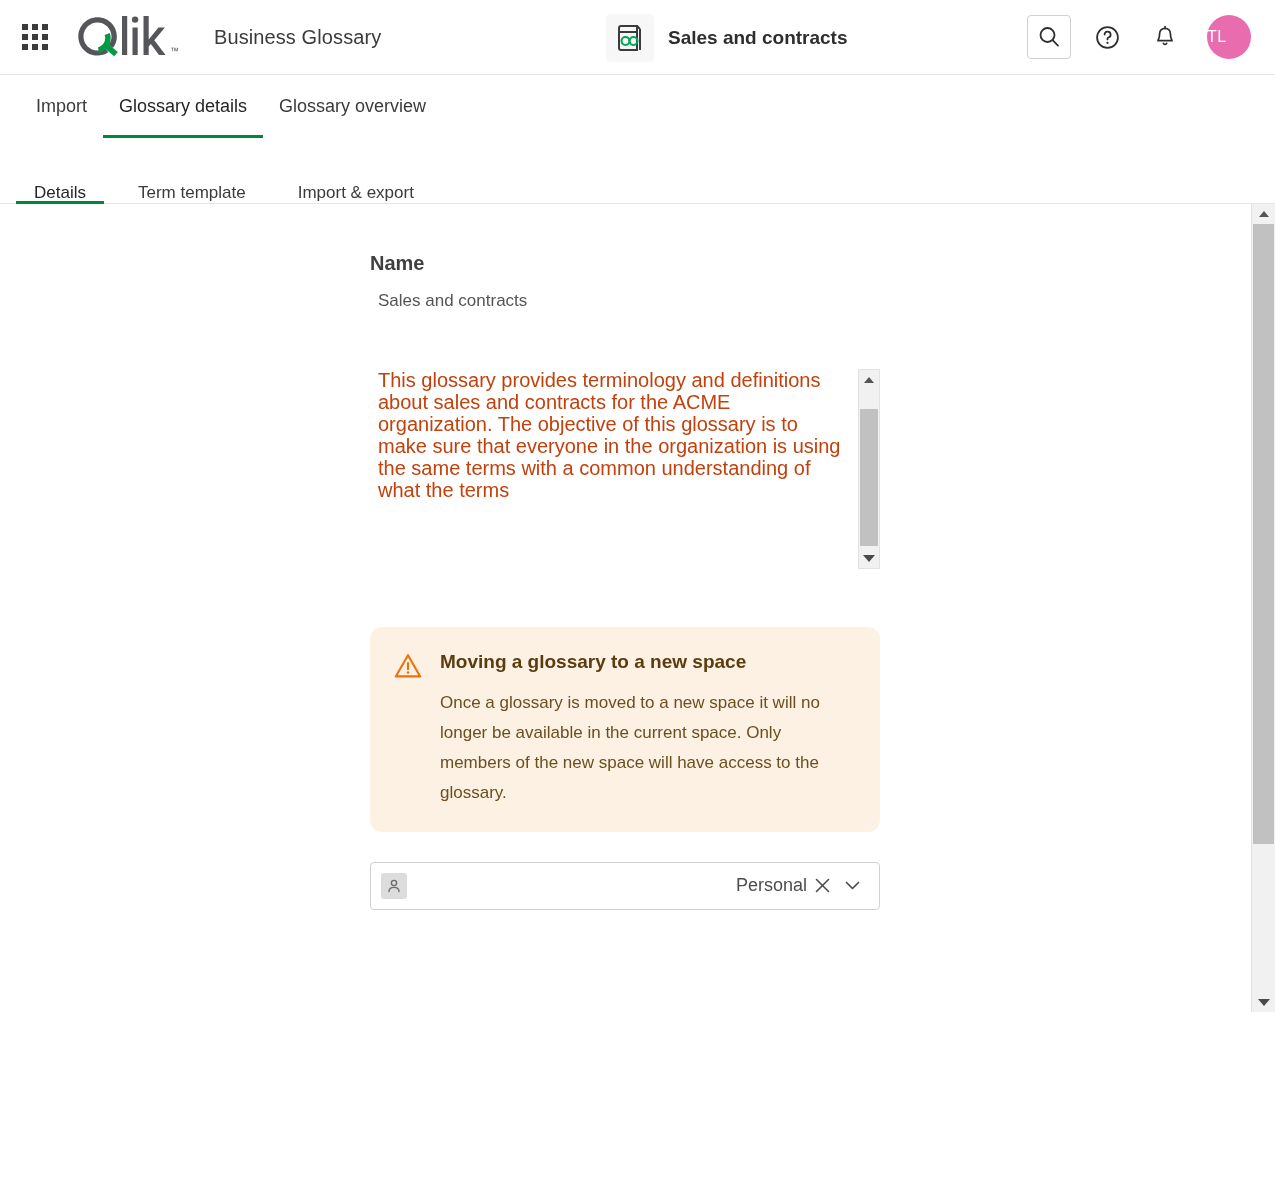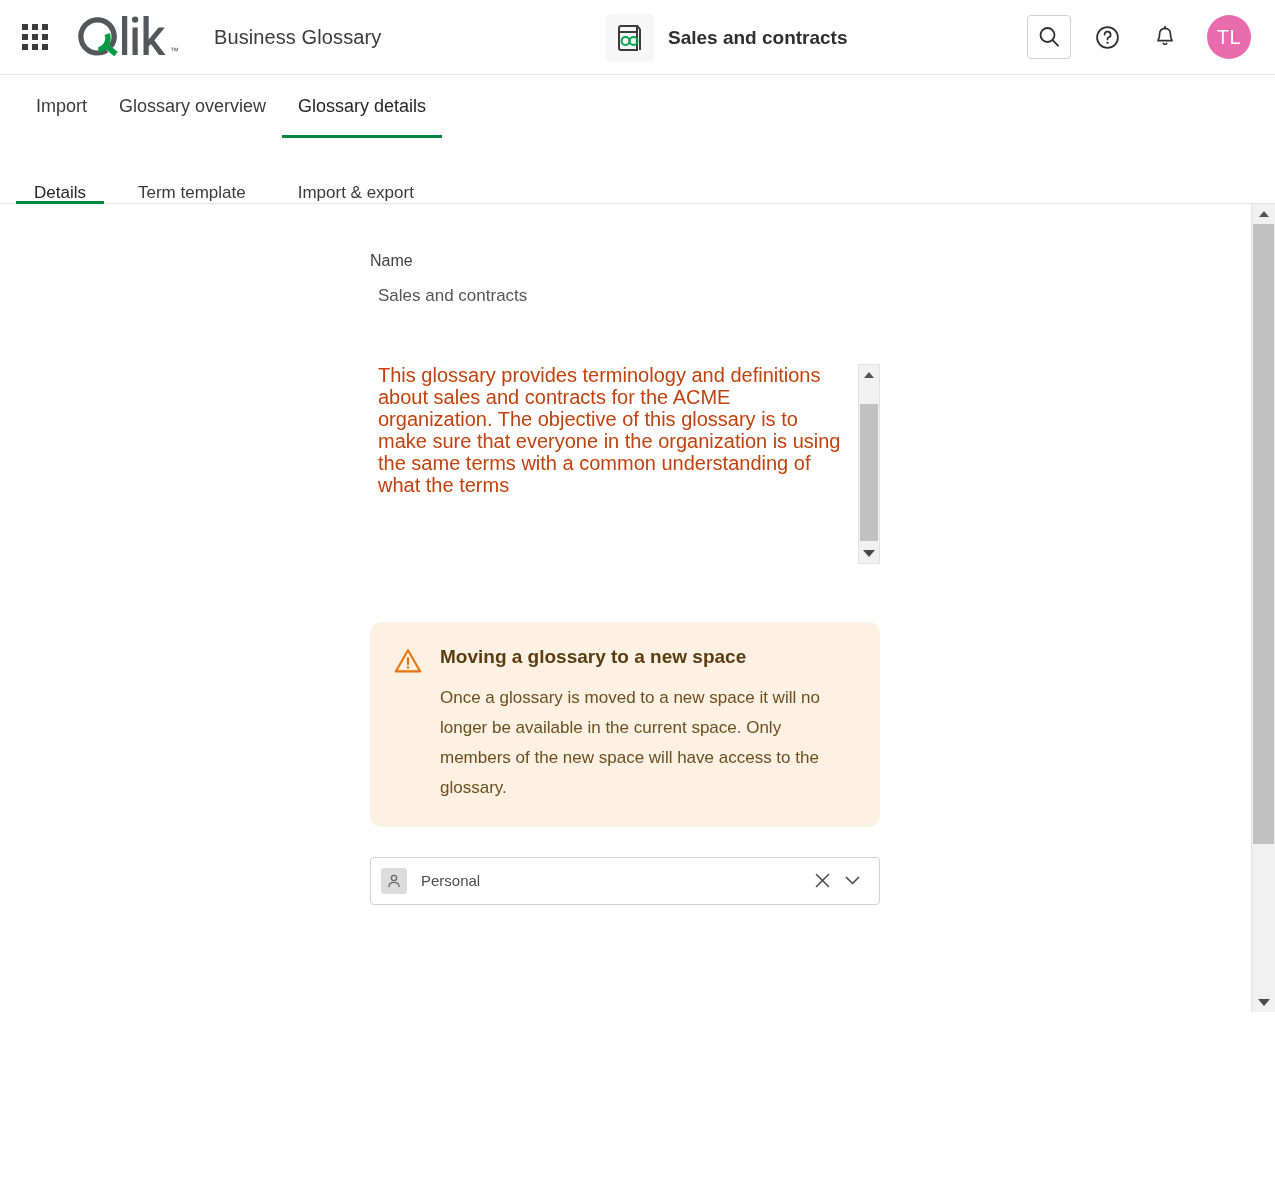--- a/index.html
+++ b/index.html
@@ -80,23 +80,23 @@
     display: flex; align-items: center; justify-content: center;
     border-radius: 4px;
     cursor: pointer;
     background: transparent;
     border: 1px solid transparent;
   }
   .icon-btn.bordered { border: 1px solid #d0d0d0; background: #fff; }
   .avatar {
     width: 44px; height: 44px;
     border-radius: 50%;
-    display: flex; align-items: center; justify-content: center;
+    display: flex; align-items: center; justify-content: flex-start;
     color: #ffffff;
-    font-size: 20px;
+    font-size: 16px;
     font-weight: 400;
     letter-spacing: .5px;
     cursor: pointer;
     margin-left: 6px;
   }
 
   
   .tabs-primary {
     height: 63px;
     display: flex;
@@ -157,22 +157,22 @@
     position: relative;
     height: 987px;
     background: #fff;
   }
   .content-inner {
     padding-top: 48px;
     padding-left: 370px;
   }
 
   .field-label {
-    font-size: 16px;
-    font-weight: 400;
+    font-size: 20px;
+    font-weight: 700;
     color: #404040;
     margin-bottom: 16px;
   }
   .field-value {
     font-size: 17px;
     color: #555555;
     padding-left: 8px;
   }
 
   .block-name { margin-bottom: 58px; }
@@ -271,23 +271,24 @@
   }
   .space-avatar {
     width: 26px; height: 26px;
     border-radius: 3px;
     background: #dcdcdc;
     display: flex; align-items: center; justify-content: center;
     flex: 0 0 auto;
   }
   .space-name {
     margin-left: 14px;
-    font-size: 15px;
+    font-size: 18px;
     color: #4d4d4d;
     flex: 1 1 auto;
+    text-align: right;
   }
   .sel-icon { width: 30px; display:flex; align-items:center; justify-content:center; cursor:pointer; }
 
   
   .page-sb {
     position: absolute;
     top: 0;
     right: 0;
     width: 24px;
     height: 808px;
@@ -377,25 +378,25 @@
     <div class="avatar" style="background:#e86cae">
       <span>TL</span>
     </div>
   </div>
 </div>
 
 <div class="tabs-primary">
   <div class="tab">
     <span>Import</span>
   </div>
+  <div class="tab active">
+    <span>Glossary details</span>
+  </div>
   <div class="tab">
     <span>Glossary overview</span>
-  </div>
-  <div class="tab active">
-    <span>Glossary details</span>
   </div>
 </div>
 
 <div class="tabs-secondary">
   <div class="tab active">
     <span>Details</span>
   </div>
   <div class="tab">
     <span>Term template</span>
   </div>

